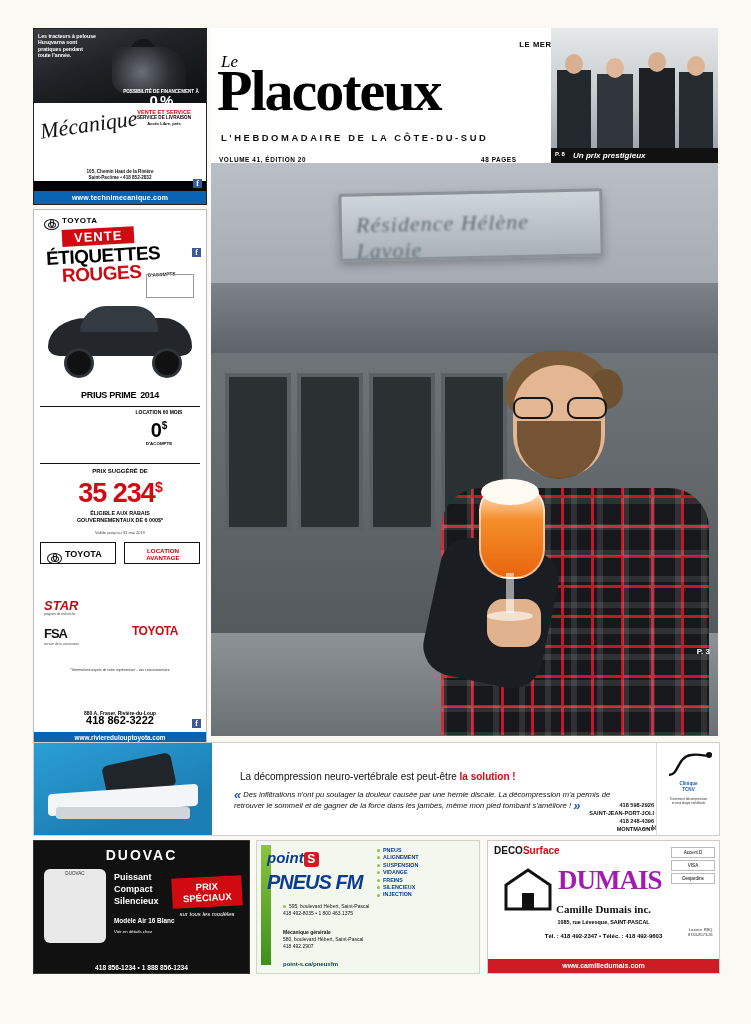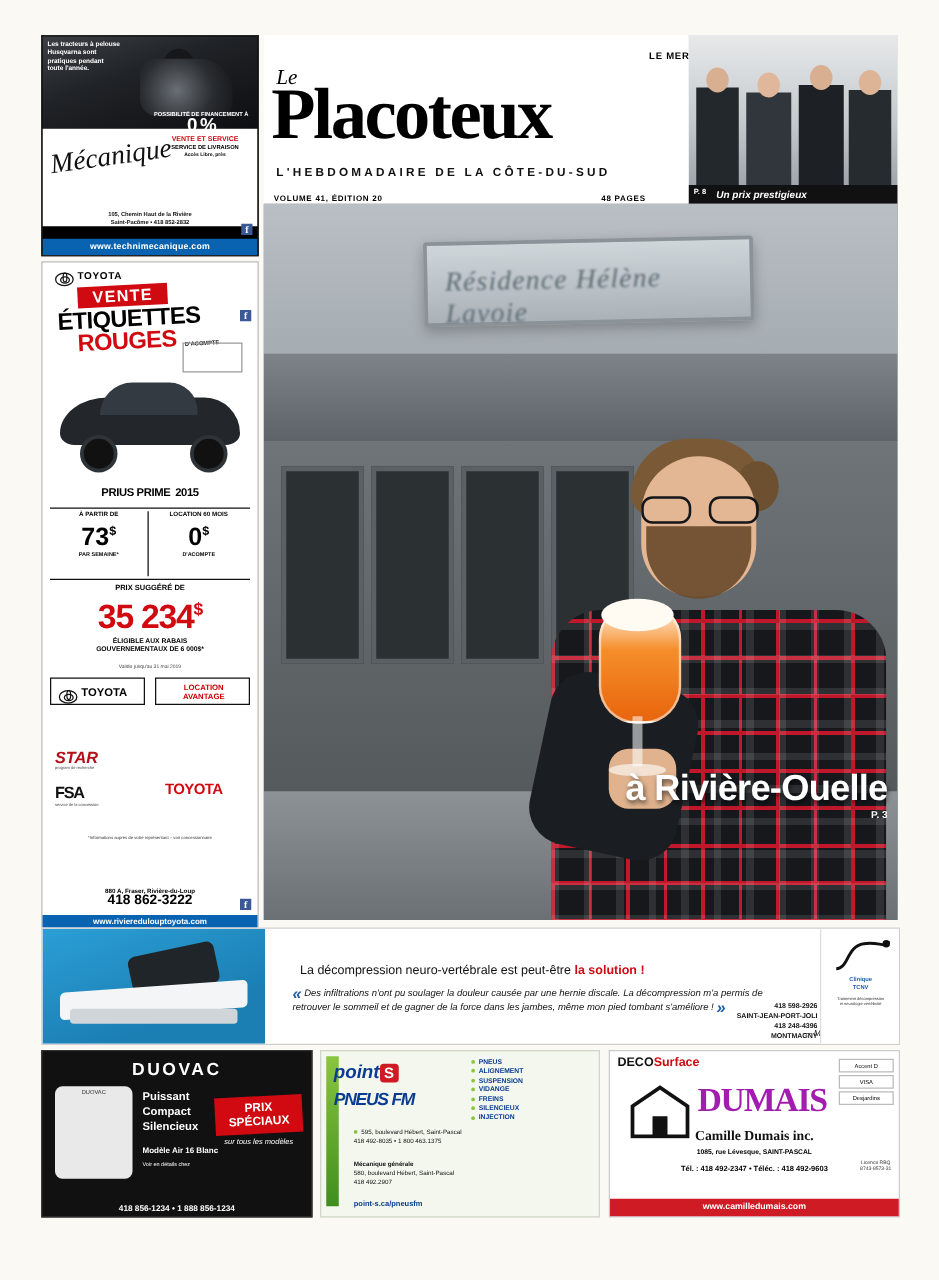--- a/index.html
+++ b/index.html
@@ -176,21 +176,21 @@
   .b1 .price{position:absolute;left:138px;top:36px;width:70px;height:30px;background:#d10a12;color:#fff;
      font-size:9.5px;font-weight:bold;text-align:center;line-height:11px;padding-top:4px;box-sizing:border-box;transform:rotate(-3deg);}
   .b1 .sub{position:absolute;left:134px;top:70px;width:78px;text-align:center;color:#fff;font-size:6px;font-style:italic;}
   .b1 .mod{position:absolute;left:80px;top:76px;color:#fff;font-size:6.4px;font-weight:bold;}
   .b1 .vm{position:absolute;left:80px;top:88px;color:#fff;font-size:4.4px;}
   .b1 .foot{position:absolute;left:0;bottom:2px;width:215px;text-align:center;color:#fff;font-size:6.6px;font-weight:bold;}
 
   .b2 .ps{position:absolute;left:10px;top:8px;font-size:15px;font-weight:bold;color:#0a3d91;font-style:italic;}
   .b2 .psS{display:inline-block;width:15px;height:15px;background:#cf1b24;color:#fff;border-radius:3px;text-align:center;
      font-size:12px;line-height:15px;font-style:normal;}
-  .b2 .pf{position:absolute;left:10px;top:30px;font-size:14px;font-weight:bold;font-style:italic;color:#0a3d91;letter-spacing:-1px;}
+  .b2 .pf{position:absolute;left:10px;top:30px;font-size:20px;font-weight:bold;font-style:italic;color:#0a3d91;letter-spacing:-1px;}
   .b2 .svc{position:absolute;left:120px;top:6px;width:96px;font-size:5.4px;line-height:7.4px;font-weight:bold;color:#0a3d91;}
   .b2 .dot{display:inline-block;width:3px;height:3px;background:#8bc53f;border-radius:50%;margin-right:3px;vertical-align:middle;}
   .b2 .a1{position:absolute;left:26px;top:62px;width:190px;font-size:5px;line-height:7px;color:#111;}
   .b2 .a2{position:absolute;left:26px;top:88px;width:190px;font-size:5px;line-height:7px;color:#111;}
   .b2 .web{position:absolute;left:26px;bottom:6px;font-size:6px;font-weight:bold;color:#0a3d91;}
   .b2 .grn{position:absolute;left:4px;top:4px;width:10px;height:120px;background:linear-gradient(180deg,#8bc53f,#3f8f1d);}
 
   .b3 .top{position:absolute;left:6px;top:4px;font-size:10px;font-weight:bold;}
   .b3 .top .d{color:#111;}
   .b3 .top .s{color:#d10a12;}
@@ -252,31 +252,24 @@
       <div class="car">
         <div class="body"></div>
         <div class="cabin"></div>
         <div class="w1"></div>
         <div class="w2"></div>
       </div>
       <div class="ecobox"></div>
 
       <div class="prius">
         <span>PRIUS PRIME</span>
-        <span>2015</span>
+        <span>2014</span>
       </div>
 
       <div class="pricegrid">
-        <div class="cell l">
-          <div class="pg-lab">À PARTIR DE</div>
-          <div class="pg-big">
-            <span>73</span><sup>$</sup>
-          </div>
-          <div class="pg-sub">PAR SEMAINE*</div>
-        </div>
         <div class="cell r">
           <div class="pg-lab">LOCATION 60 MOIS</div>
           <div class="pg-big">
             <span>0</span><sup>$</sup>
           </div>
           <div class="pg-sub">D'ACOMPTE</div>
         </div>
       </div>
 
       <div class="surpr">PRIX SUGGÉRÉ DE</div>
@@ -364,21 +357,20 @@
       </div>
       <div class="hand"></div>
       <div class="glass">
         <div class="bowl"></div>
         <div class="foam"></div>
         <div class="stem"></div>
         <div class="base"></div>
       </div>
     </div>
 
-    <div class="mp-head2">à Rivière-Ouelle</div>
     <div class="mp-p">P. 3</div>
   </div>
 
   <div class="abs banner">
     <div class="bn-left">
       <div class="bn-dev">
         <div class="arm"></div>
         <div class="bed"></div>
         <div class="base"></div>
       </div>

